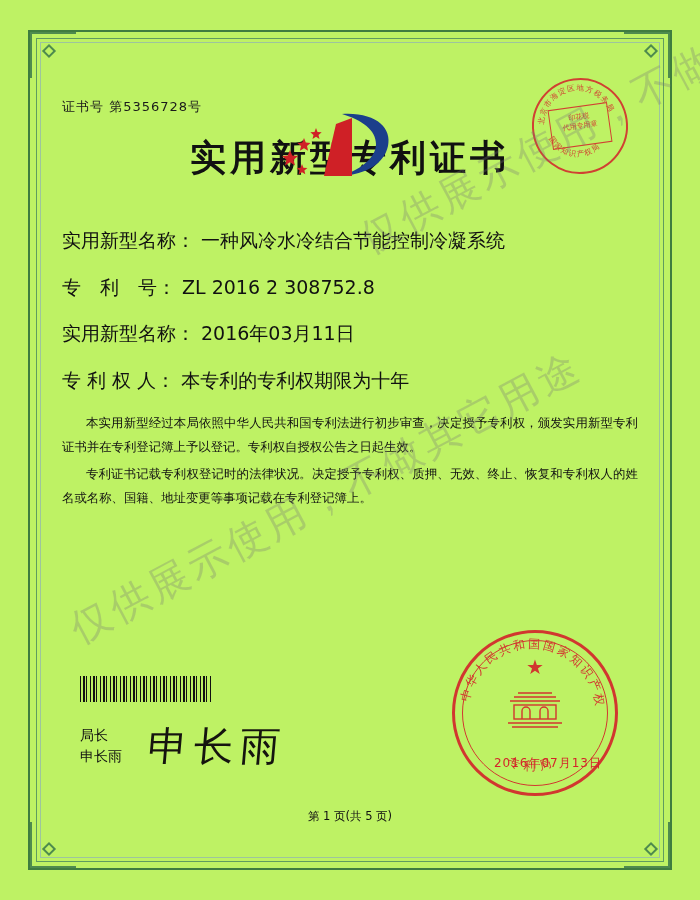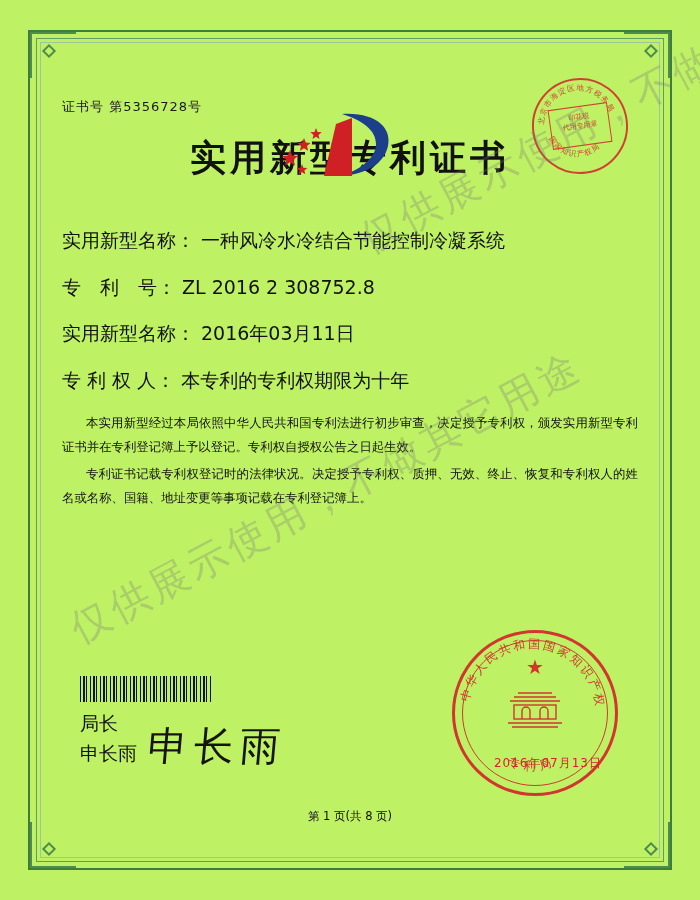--- a/index.html
+++ b/index.html
@@ -184,21 +184,21 @@
       repeating-linear-gradient(to right,
         #111 0px, #111 1px, transparent 1px, transparent 3px,
         #111 3px, #111 5px, transparent 5px, transparent 6px,
         #111 6px, #111 7px, transparent 7px, transparent 10px);
   }
 
   .signature-block {
     position: absolute;
     left: 18px;
     bottom: 62px;
-    font-size: 19px;
+    font-size: 14px;
     line-height: 1.55;
     color: #111;
   }
   .sign-script {
     position: absolute;
     left: 86px;
     bottom: 56px;
     font-family: "DejaVu Serif", "Liberation Serif", serif;
     font-size: 40px;
     letter-spacing: 6px;
@@ -393,20 +393,20 @@
             <path d="M18 34 L18 26 A4 4 0 0 1 26 26 L26 34"></path>
             <path d="M36 34 L36 26 A4 4 0 0 1 44 26 L44 34"></path>
             <path d="M4 38 L58 38"></path>
             <path d="M8 42 L54 42"></path>
           </g>
         </svg>
       </div>
     </div>
     <div class="stamp-date">2016年07月13日</div>
 
-    <div class="page-footer">第 1 页(共 8 页)</div>
+    <div class="page-footer">第 1 页(共 5 页)</div>
   </div>
 
   <div class="watermark">
     <span class="wm1">仅供展示使用，不做其它用途</span>
     <span class="wm2">仅供展示使用，不做其它用途</span>
   </div>
 </div>
 
 </body></html>

